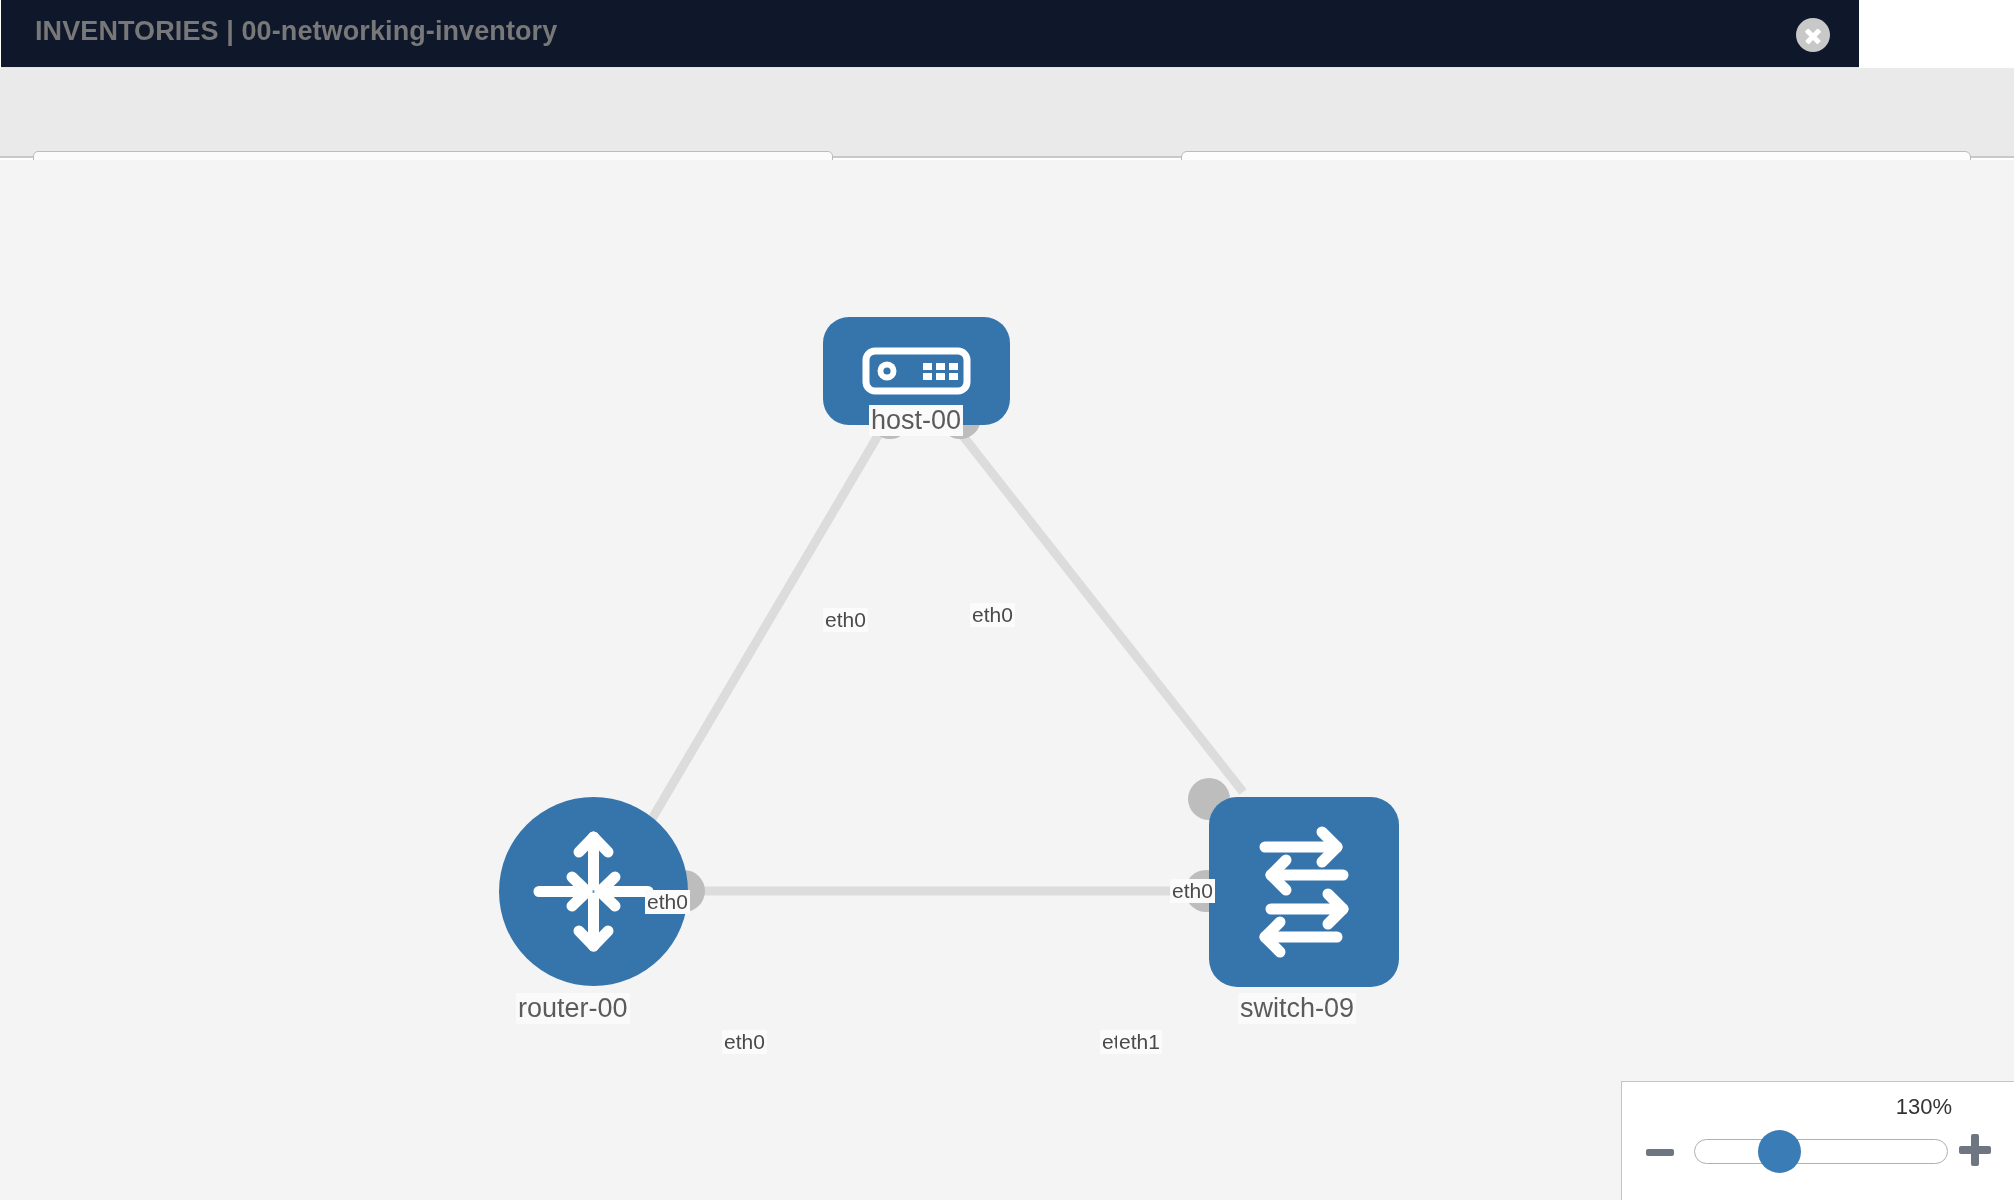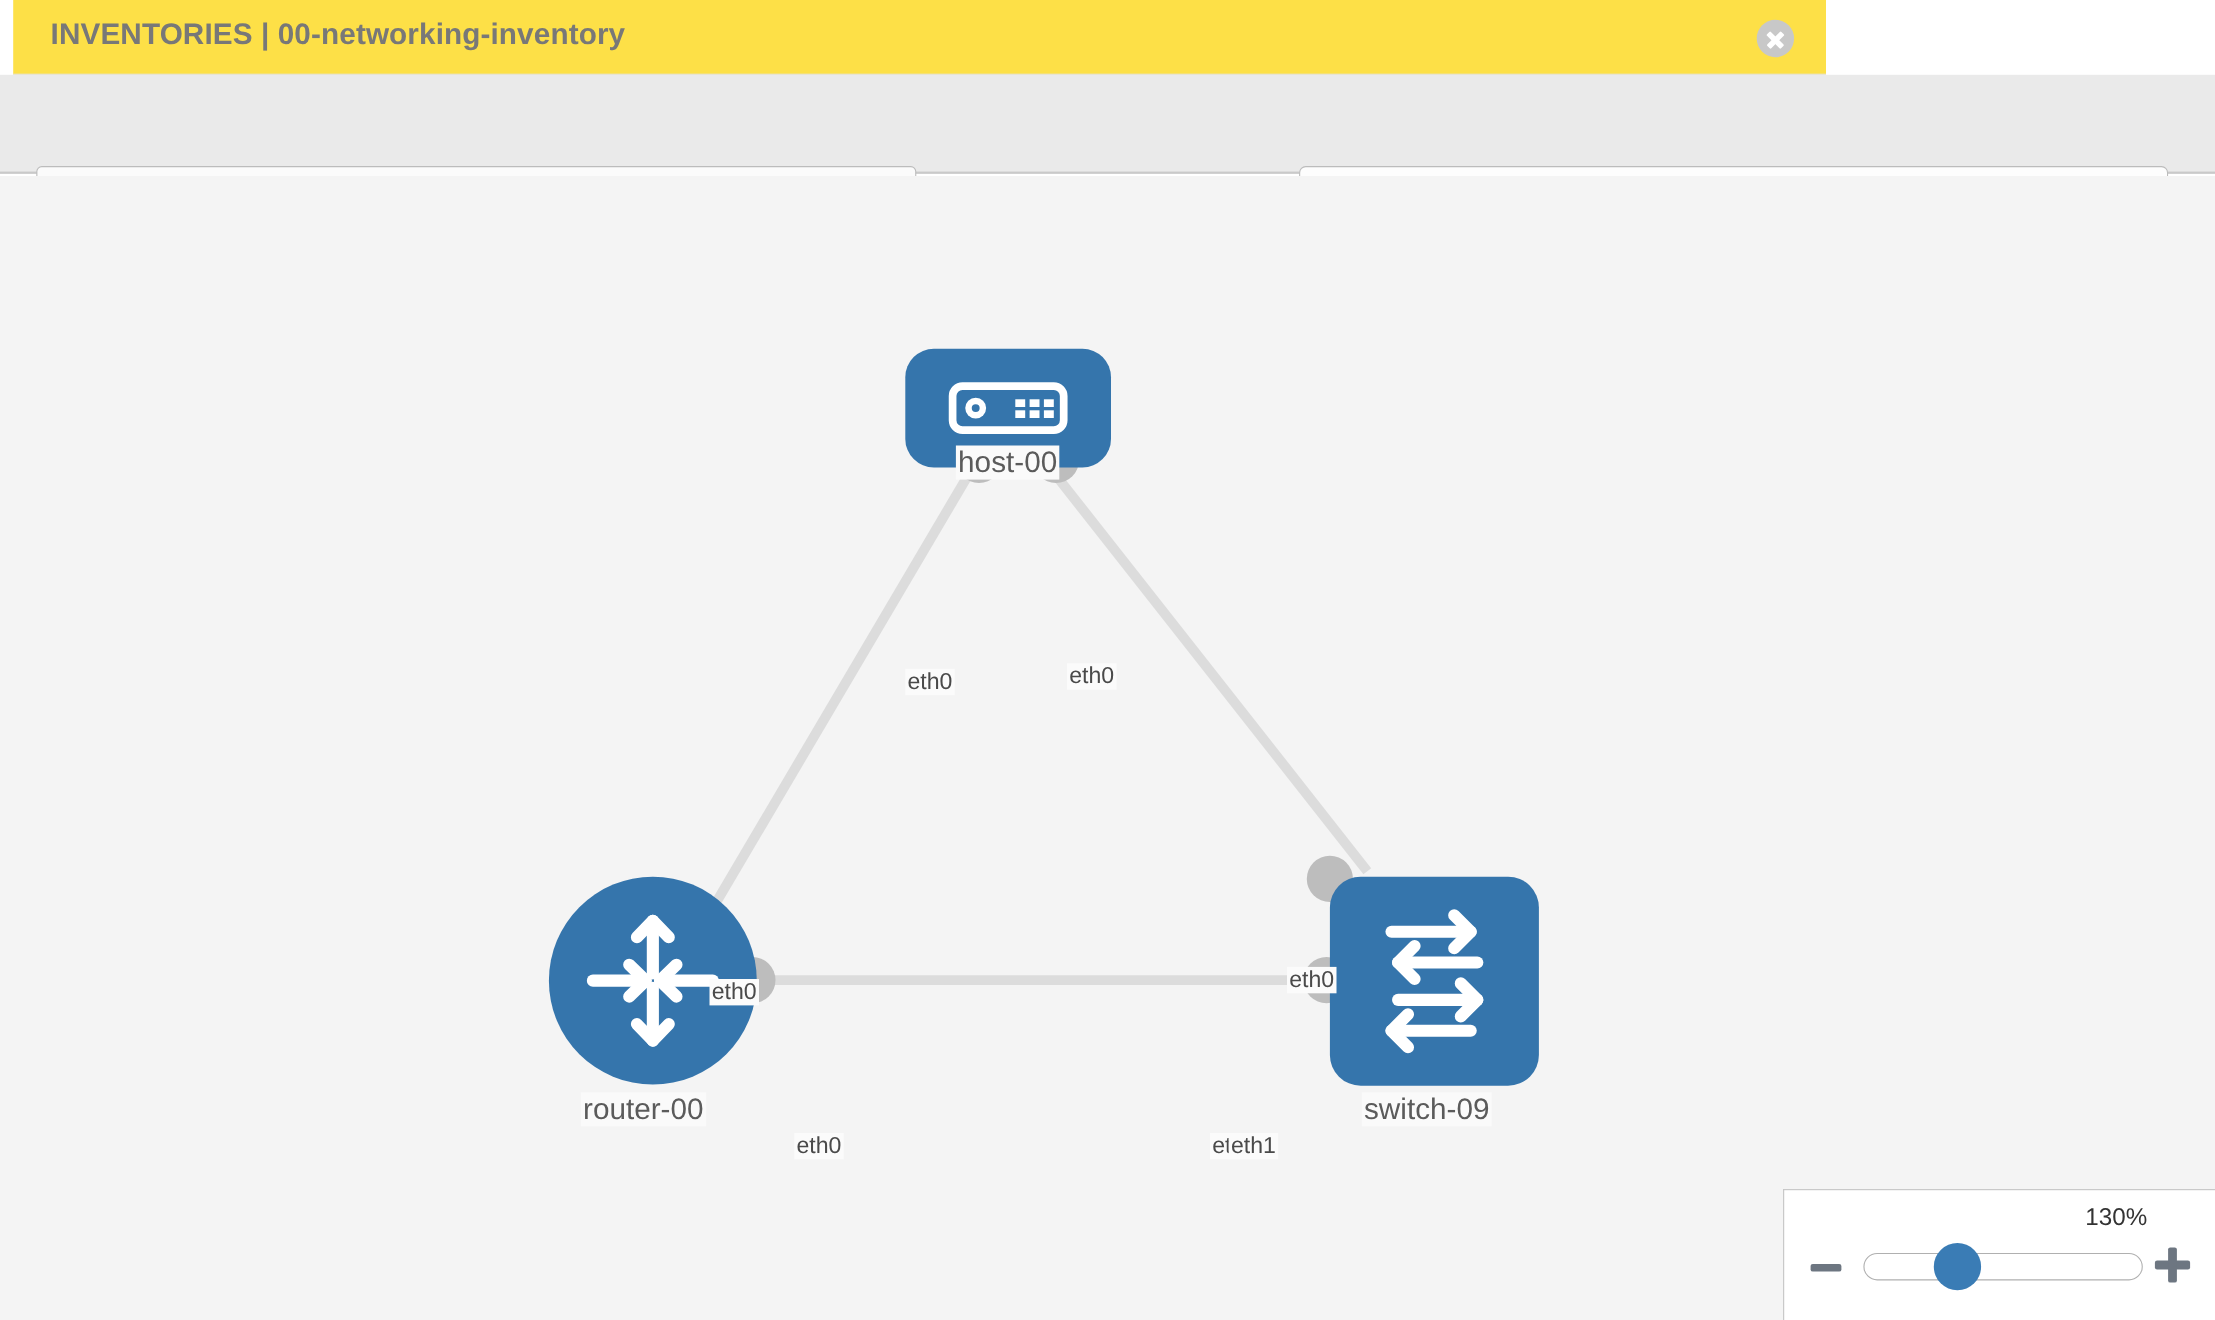--- a/index.html
+++ b/index.html
@@ -15,23 +15,23 @@
   #app {
     position: relative;
     width: 2014px;
     height: 1200px;
     background: #ffffff;
   }
 
   
   .header {
     position: absolute;
-    left: 12px; top: 0;
-    width: 1648px; height: 68px;
-    background: #fde047;
+    left: 1px; top: 0;
+    width: 1858px; height: 68px;
+    background: #0f172a;
     border-bottom: 1px solid #e3e3e3;
   }
   .header-title {
     position: absolute;
     left: 34px; top: 16px;
     font-size: 27px;
     font-weight: bold;
     color: #787878;
     letter-spacing: 0.1px;
     white-space: nowrap;
@@ -311,21 +311,21 @@
             <path d="M80 134 L94.5 149 L109 134"></path>
 
             <path d="M40 94.5 H88"></path>
             <path d="M73 80 L88 94.5 L73 109"></path>
 
             <path d="M149 94.5 H101"></path>
             <path d="M116 80 L101 94.5 L116 109"></path>
           </g>
         </svg>
       </div>
-      <div class="node-label" style="left:29px; top:196px;">router-00</div>
+      <div class="node-label" style="left:17px; top:196px;">router-00</div>
     </div>
 
     <div class="node node-switch" style="left:1209px; top:637px;">
       <div class="port" style="left:-21px; top:-19px;"></div>
       <div class="port" style="left:-24px; top:73px;"></div>
       <div class="node-shape">
         <svg viewBox="0 0 190 190" width="190" height="190" aria-hidden="true">
           <g stroke="#ffffff" stroke-width="11" stroke-linecap="round" stroke-linejoin="round" fill="none">
 
             <path d="M56 50 H128"></path>

